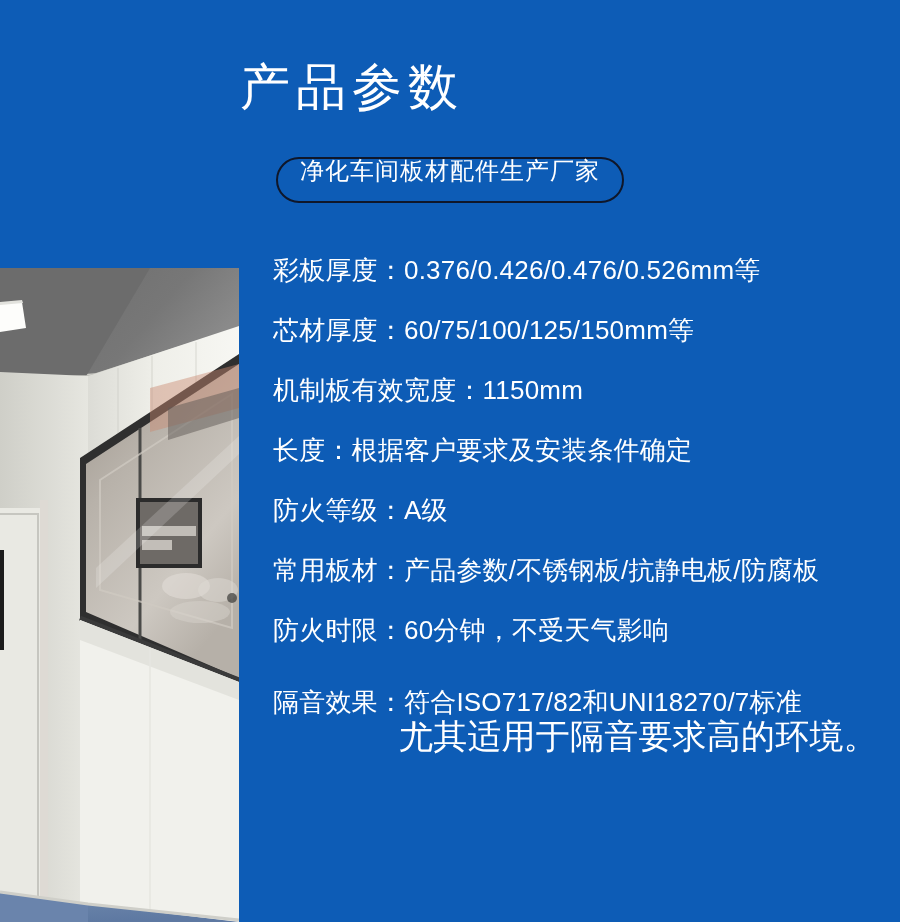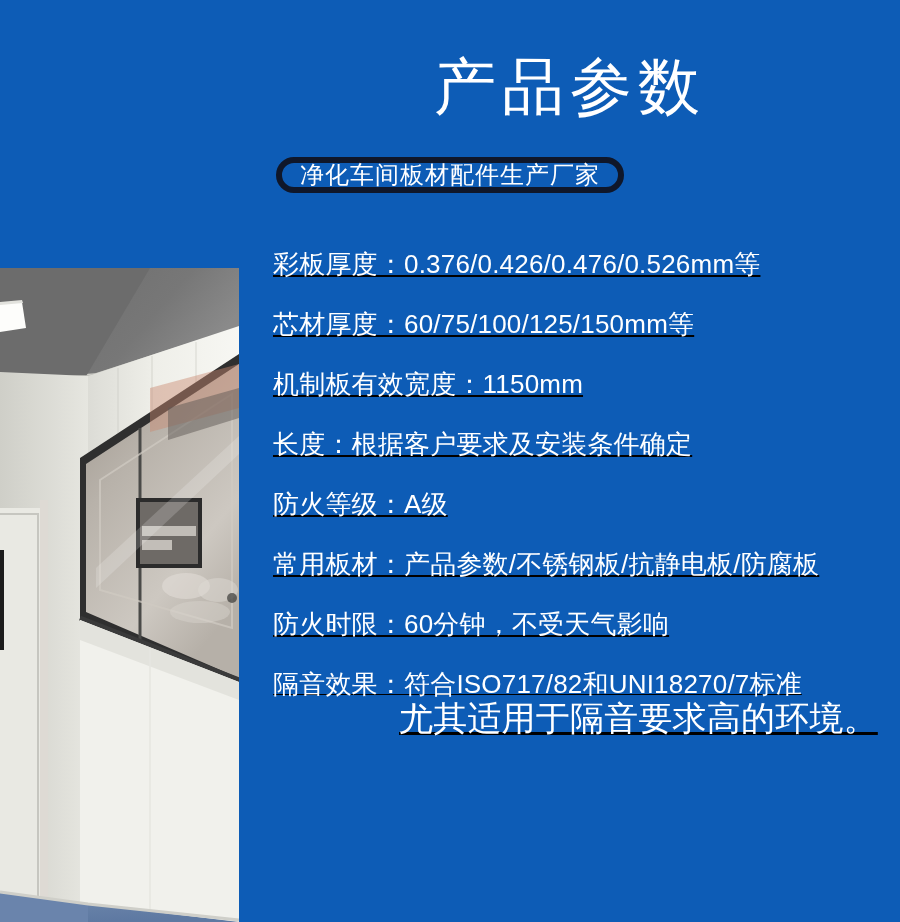--- a/index.html
+++ b/index.html
@@ -25,35 +25,34 @@
     left: 0;
     top: 0;
     width: 900px;
     height: 240px;
   }
   .page-title {
     position: absolute;
     left: 240px;
     top: 52px;
     width: 660px;
-    text-align: center;
-    color: #ffffff;
-    font-size: 62px;
+    color: #ffffff;
+    font-size: 50px;
     line-height: 70px;
     letter-spacing: 6px;
     font-weight: 400;
     white-space: nowrap;
   }
   .subtitle-pill {
     position: absolute;
     left: 276px;
     top: 157px;
     width: 348px;
-    height: 36px;
-    border: 6px solid #0f172a;
+    height: 46px;
+    border: 2px solid #0f172a;
     border-radius: 24px;
     box-sizing: border-box;
     display: flex;
     align-items: flex-start;
     justify-content: center;
   }
   .subtitle-text {
     color: #ffffff;
     font-size: 24px;
     line-height: 24px;
@@ -70,23 +69,22 @@
     height: 654px;
     overflow: hidden;
     background: #cfcfc9;
   }
   .photo svg { display: block; }
 
   
   .spec-list {
     position: absolute;
     left: 273px;
-    top: 248px;
+    top: 254px;
     width: 620px;
-    text-decoration: underline;
   }
   .spec-row {
     height: 60px;
     display: flex;
     align-items: flex-start;
   }
   .spec-row.tall { height: 80px; }
   .spec-text {
     color: #ffffff;
     font-size: 26px;
@@ -95,21 +93,21 @@
     letter-spacing: 0.2px;
   }
   .spec-text-2 {
     color: #ffffff;
     font-size: 34px;
     line-height: 36px;
     white-space: nowrap;
     letter-spacing: 0.2px;
     padding-left: 126px;
   }
-  .spec-block { display: block; }
+  .spec-block { display: block; margin-top: 12px; }
 </style>
 </head>
 <body>
 
 <div id="page">
 
   <div class="header">
     <div class="page-title">产品参数</div>
 
     <div class="subtitle-pill">

